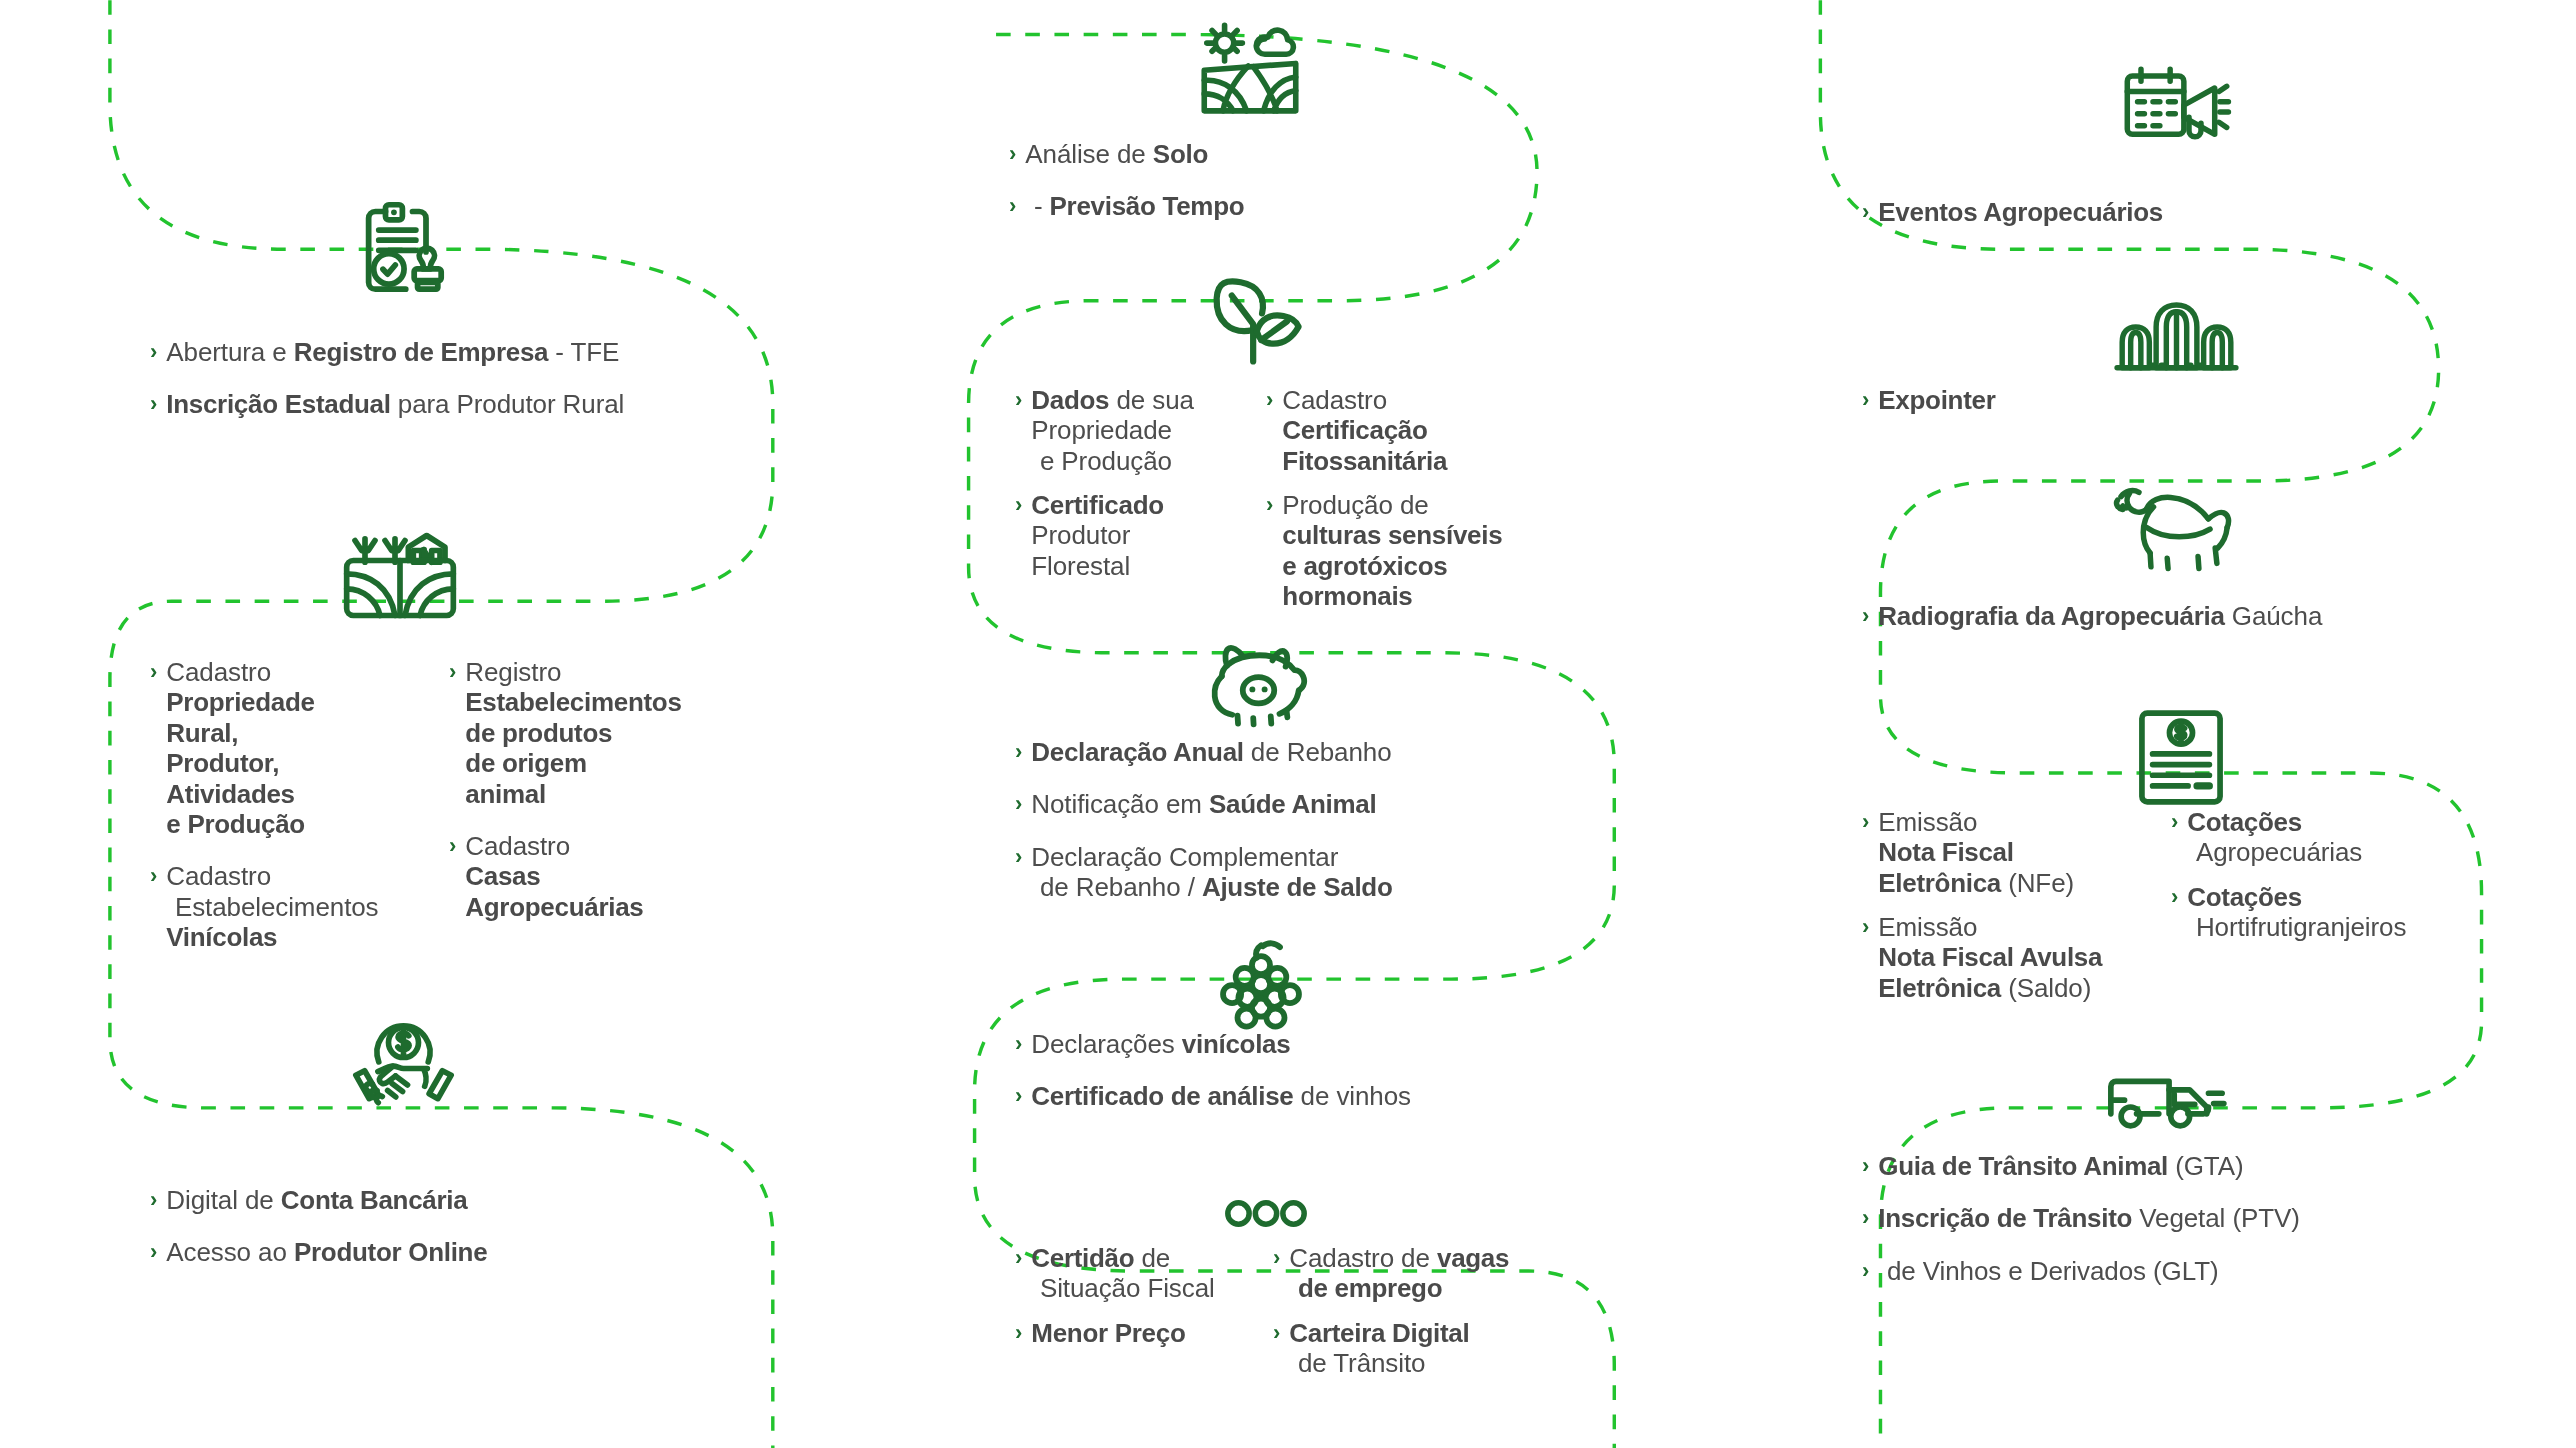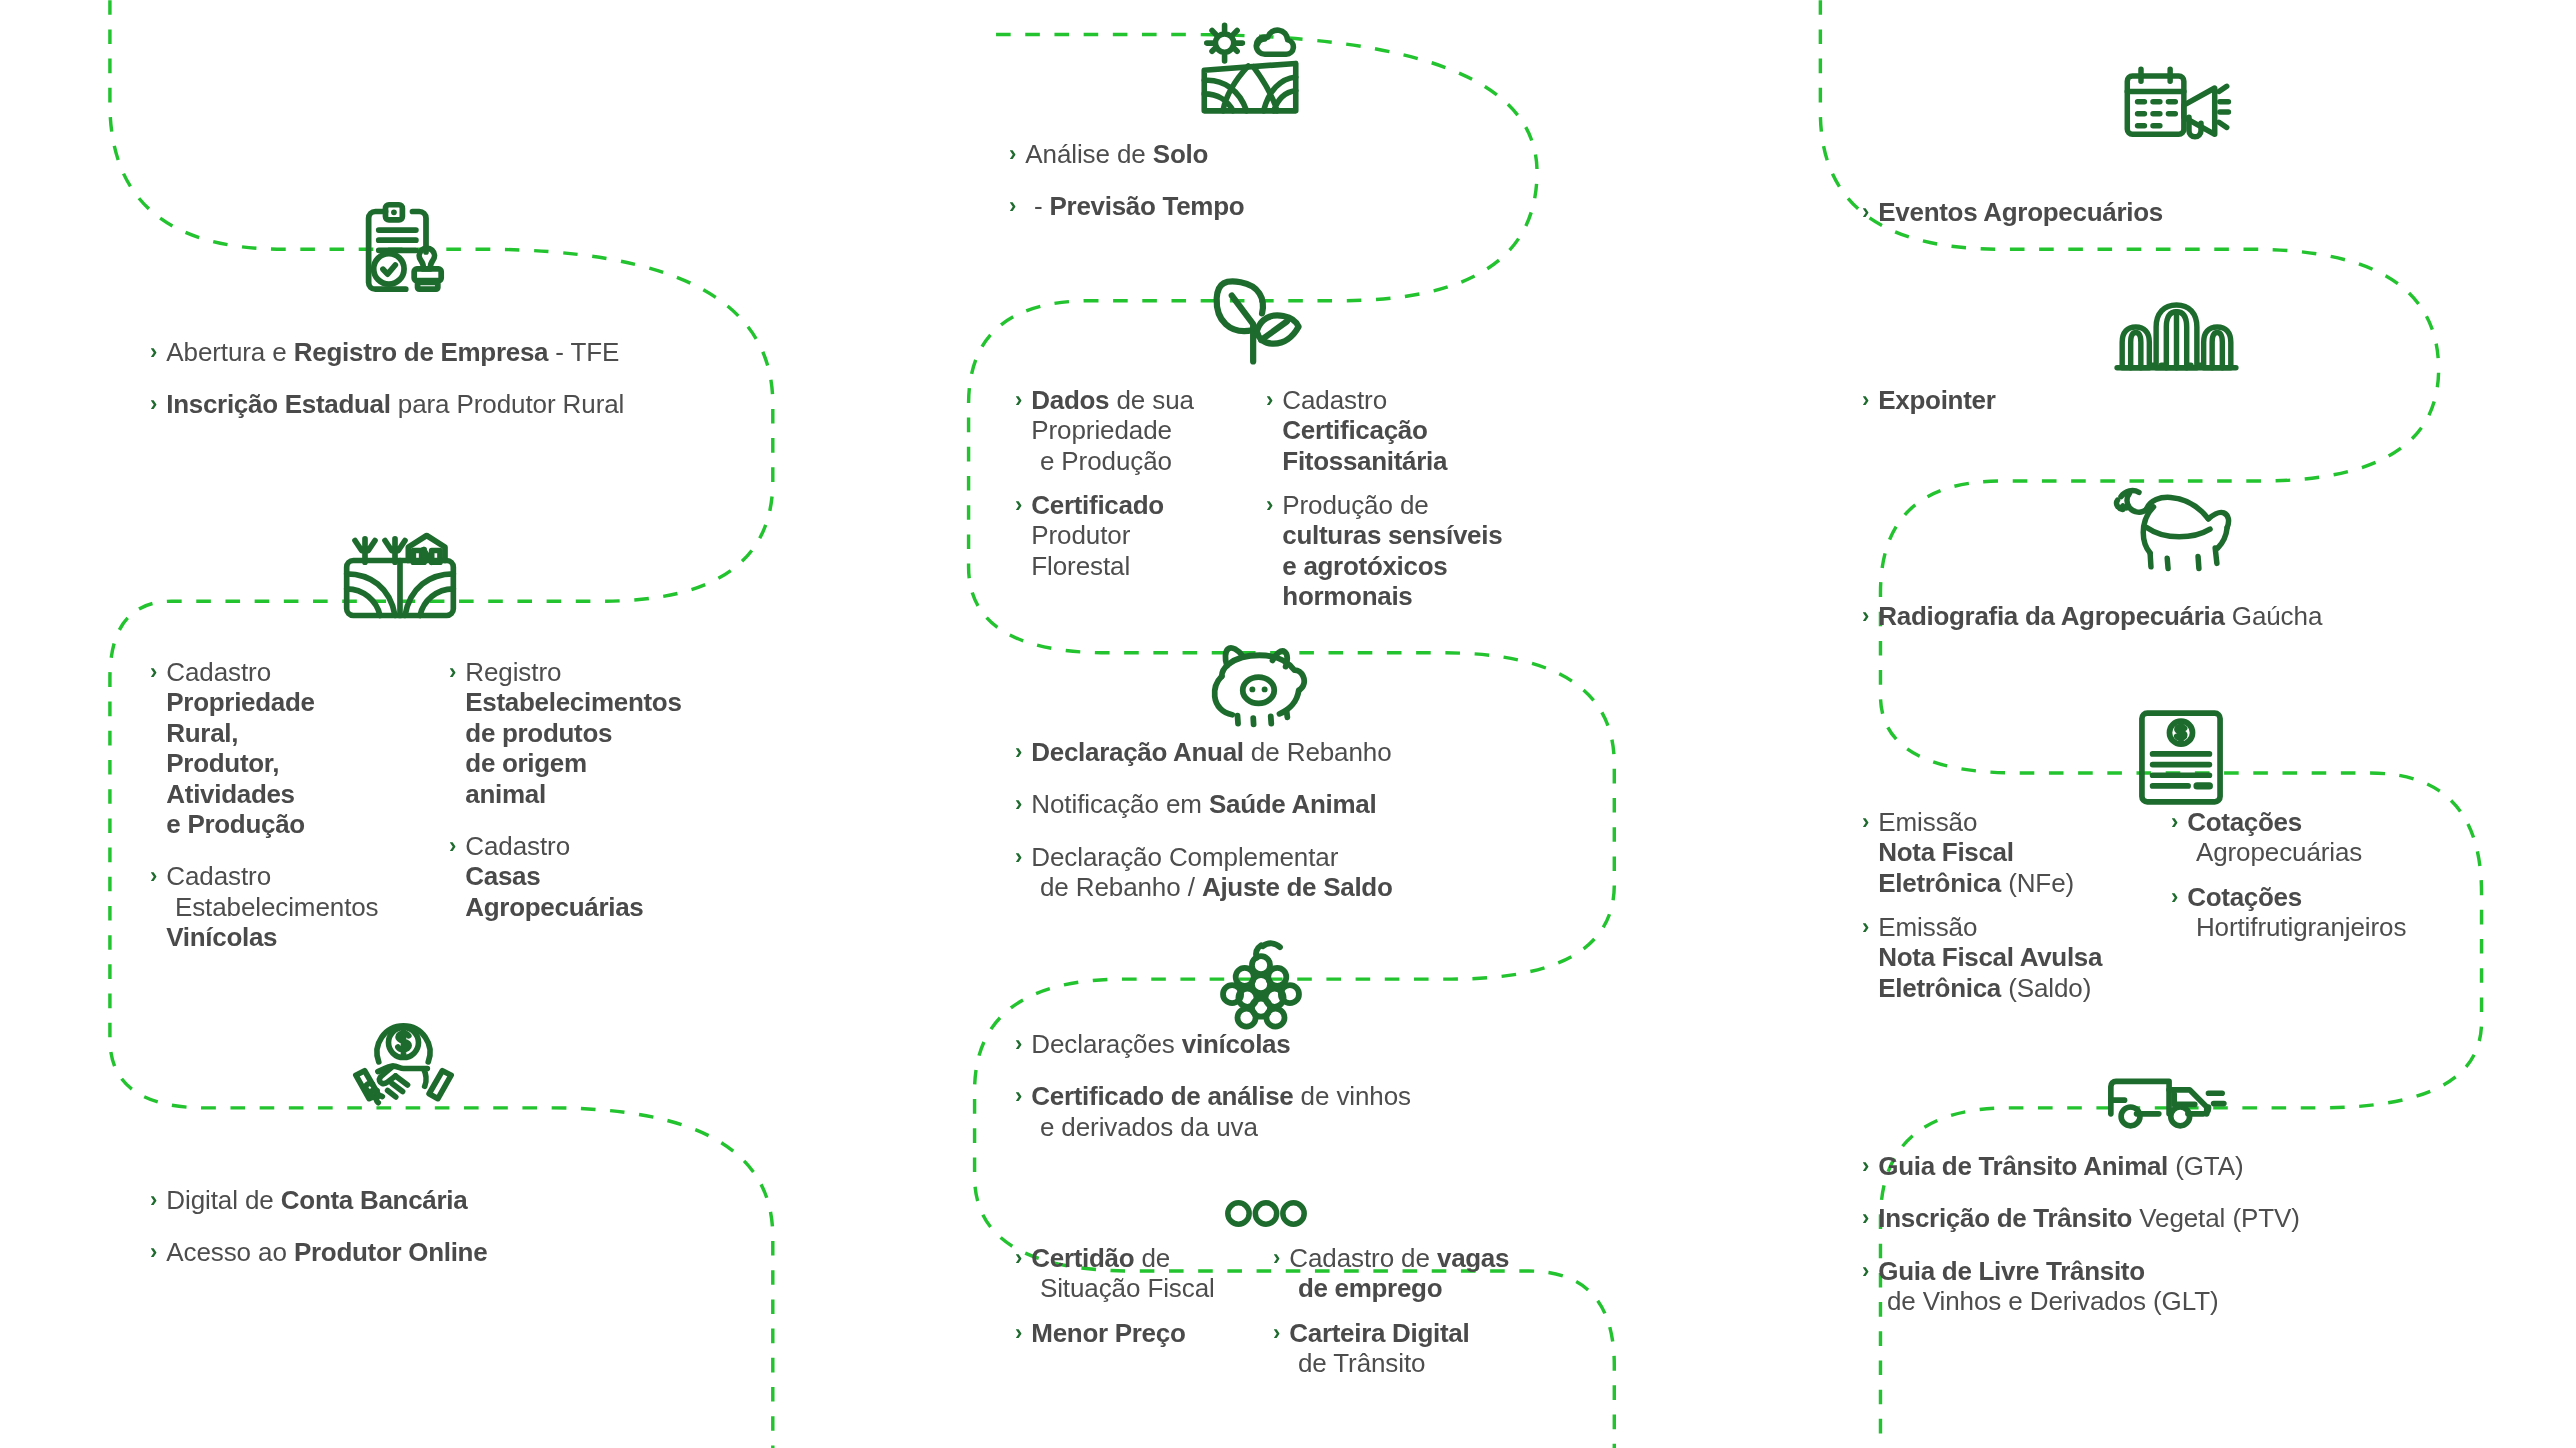--- a/index.html
+++ b/index.html
@@ -314,21 +314,21 @@
           <div class="item"><span class="chev">›</span><span class="ln"><span>Notificação em </span><b>Saúde Animal</b></span></div>
           <div class="item"><span class="chev">›</span><span class="ln"><span>Declaração Complementar</span></span><span class="ln ind"><span>de Rebanho / </span><b>Ajuste de Saldo</b></span></div>
         </div>
       </div>
   </div>
 
   <div class="block" style="left:1015px; top:1029px; width:670px;">
     <div class="cols">
         <div class="col" style="width:670px;">
           <div class="item"><span class="chev">›</span><span class="ln"><span>Declarações </span><b>vinícolas</b></span></div>
-          <div class="item"><span class="chev">›</span><span class="ln"><b>Certificado de análise</b><span> de vinhos</span></span><span class="ln ind"><span>e derivados da uva</span></span></div>
+          <div class="item"><span class="chev">›</span><span class="ln"><b>Certificado de análise</b><span> de vinhos</span></span></div>
         </div>
       </div>
   </div>
 
   <div class="block tight" style="left:1015px; top:1243px; width:653px;">
     <div class="cols">
       <div class="col" style="width:258px;">
           <div class="item"><span class="chev">›</span><span class="ln"><b>Certidão</b><span> de</span></span><span class="ln ind"><span>Situação Fiscal</span></span></div>
           <div class="item"><span class="chev">›</span><span class="ln"><b>Menor Preço</b></span></div>
         </div>
@@ -374,19 +374,19 @@
           <div class="item"><span class="chev">›</span><span class="ln"><b>Cotações</b></span><span class="ln ind"><span>Hortifrutigranjeiros</span></span></div>
         </div>
     </div>
   </div>
 
   <div class="block" style="left:1862px; top:1151px; width:687px;">
     <div class="cols">
         <div class="col" style="width:687px;">
           <div class="item"><span class="chev">›</span><span class="ln"><b>Guia de Trânsito Animal</b><span> (GTA)</span></span></div>
           <div class="item"><span class="chev">›</span><span class="ln"><b>Inscrição de Trânsito</b><span> Vegetal (PTV)</span></span></div>
-          <div class="item"><span class="chev">›</span><span class="ln"><b>Guia de Livre Trânsito</b></span><span class="ln ind"><span>de Vinhos e Derivados (GLT)</span></span></div>
+          <div class="item"><span class="chev">›</span><span class="ln ind"><span>de Vinhos e Derivados (GLT)</span></span></div>
         </div>
       </div>
   </div>
 
 </div>
 
 
 </body></html>

